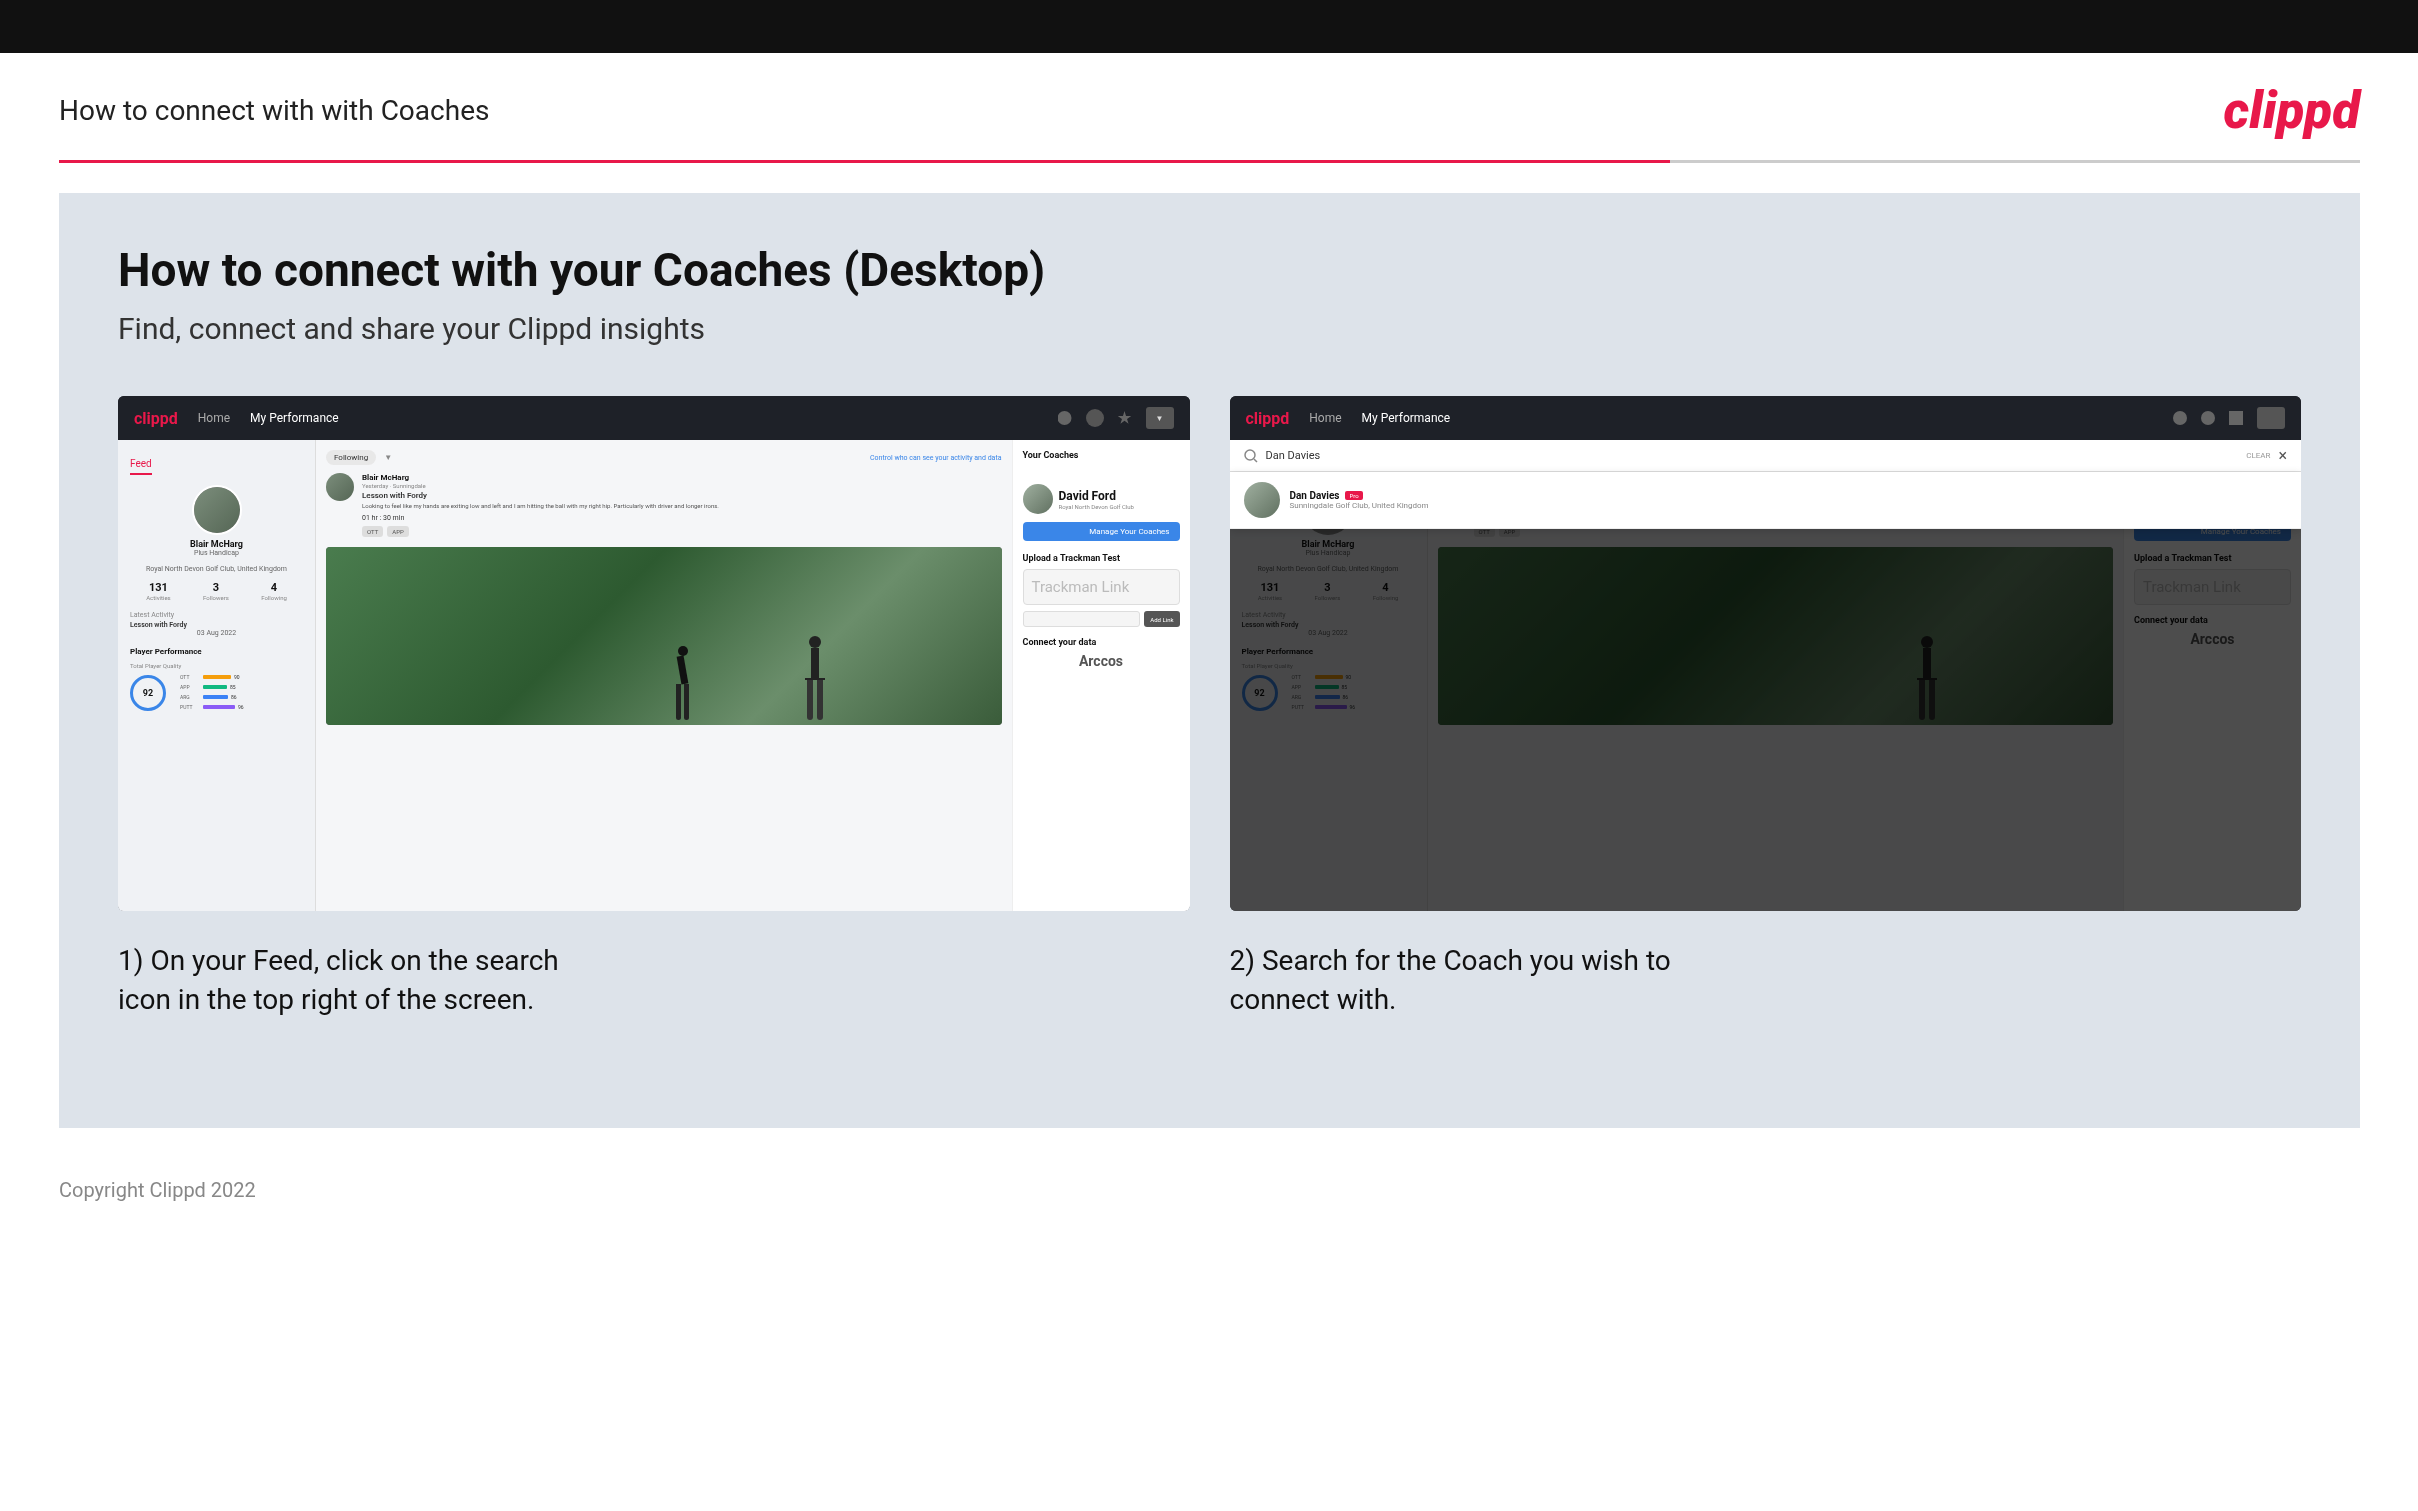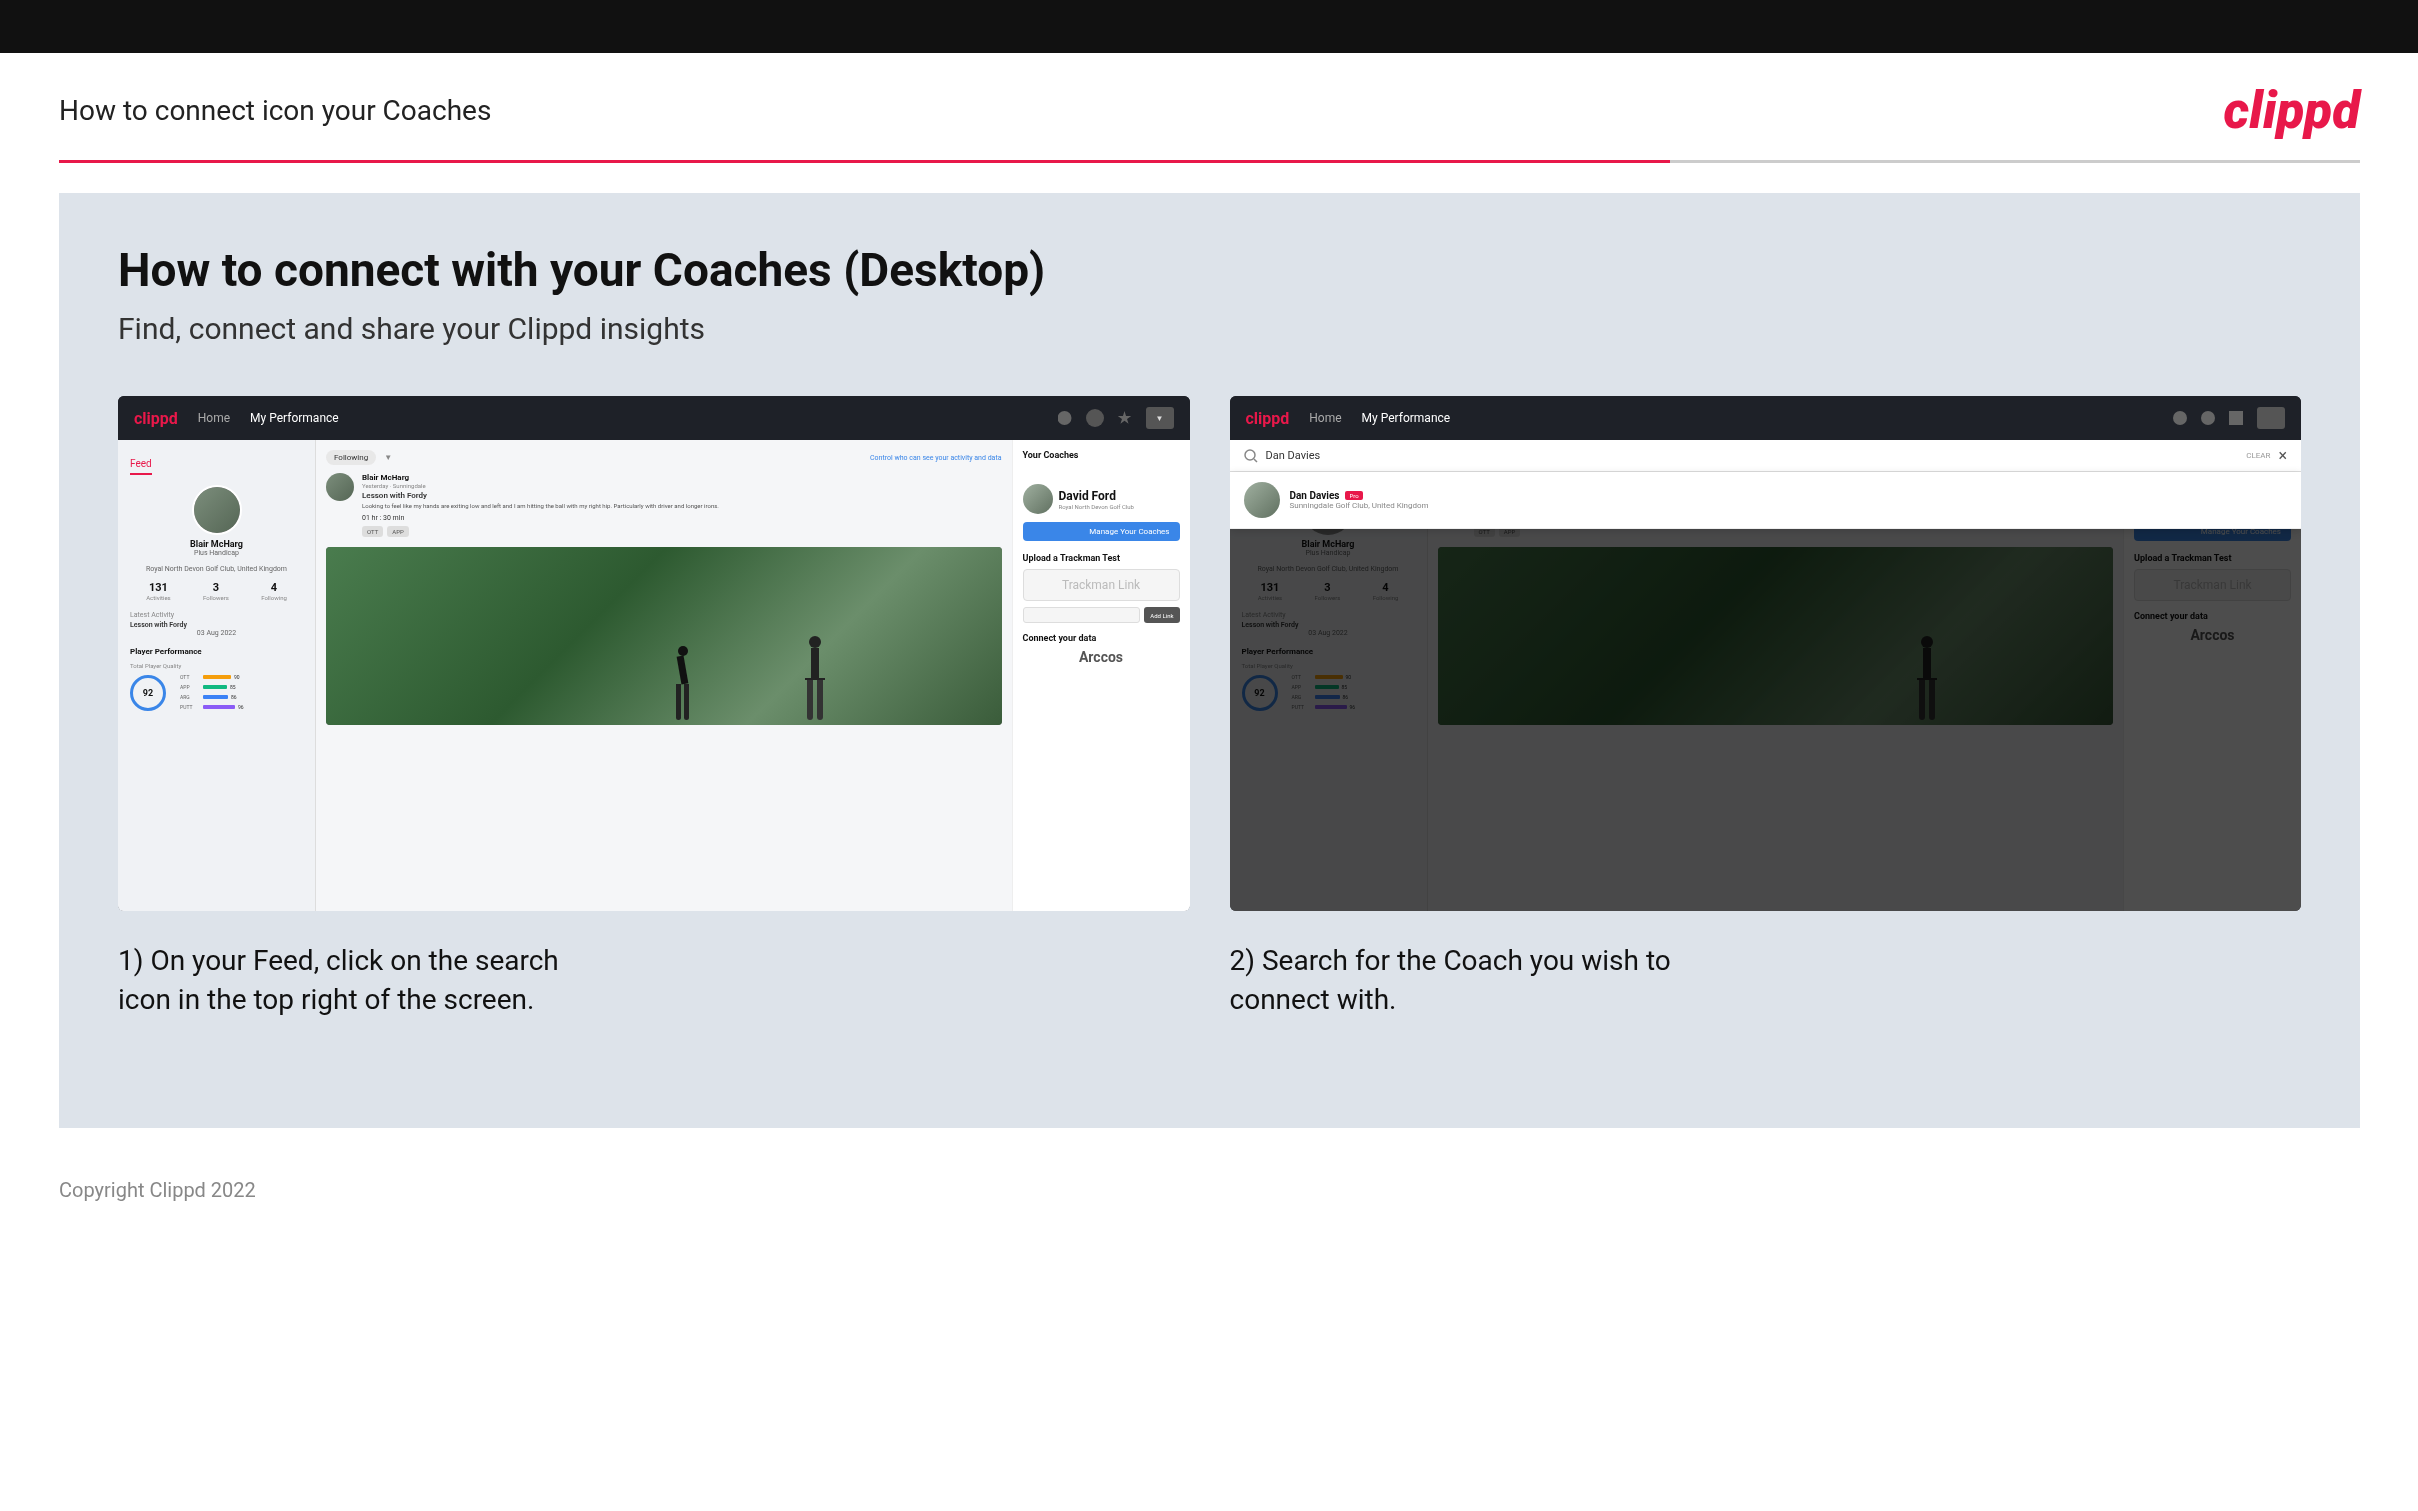--- a/index.html
+++ b/index.html
@@ -355,23 +355,23 @@
       font-size: 9px;
       font-weight: 700;
       color: #111;
       margin-bottom: 6px;
     }
     .mock-trackman-link {
       background: #f5f5f5;
       border: 1px solid #ddd;
       border-radius: 4px;
       padding: 8px;
-      font-size: 12px;
+      font-size: 15px;
       color: #bbb;
-      text-align: center;
+      text-align: left;
       margin-bottom: 6px;
     }
     .mock-trackman-input {
       display: flex;
       gap: 4px;
     }
     .mock-input-box {
       flex: 1;
       background: #f5f5f5;
       border: 1px solid #ddd;
@@ -493,21 +493,21 @@
       font-size: 5px;
       color: #333;
     }
   </style>
 </head>
 <body>
 
 <div class="top-bar"></div>
 
 <div class="header">
-  <span class="header-title">How to connect icon your Coaches</span>
+  <span class="header-title">How to connect with with Coaches</span>
   <span class="logo-text">clippd</span>
 </div>
 
 <div class="header-divider"></div>
 
 <div class="main-content">
   <div class="main-title">How to connect with your Coaches (Desktop)</div>
   <div class="main-subtitle">Find, connect and share your Clippd insights</div>
 
   <div class="screenshots-row">

